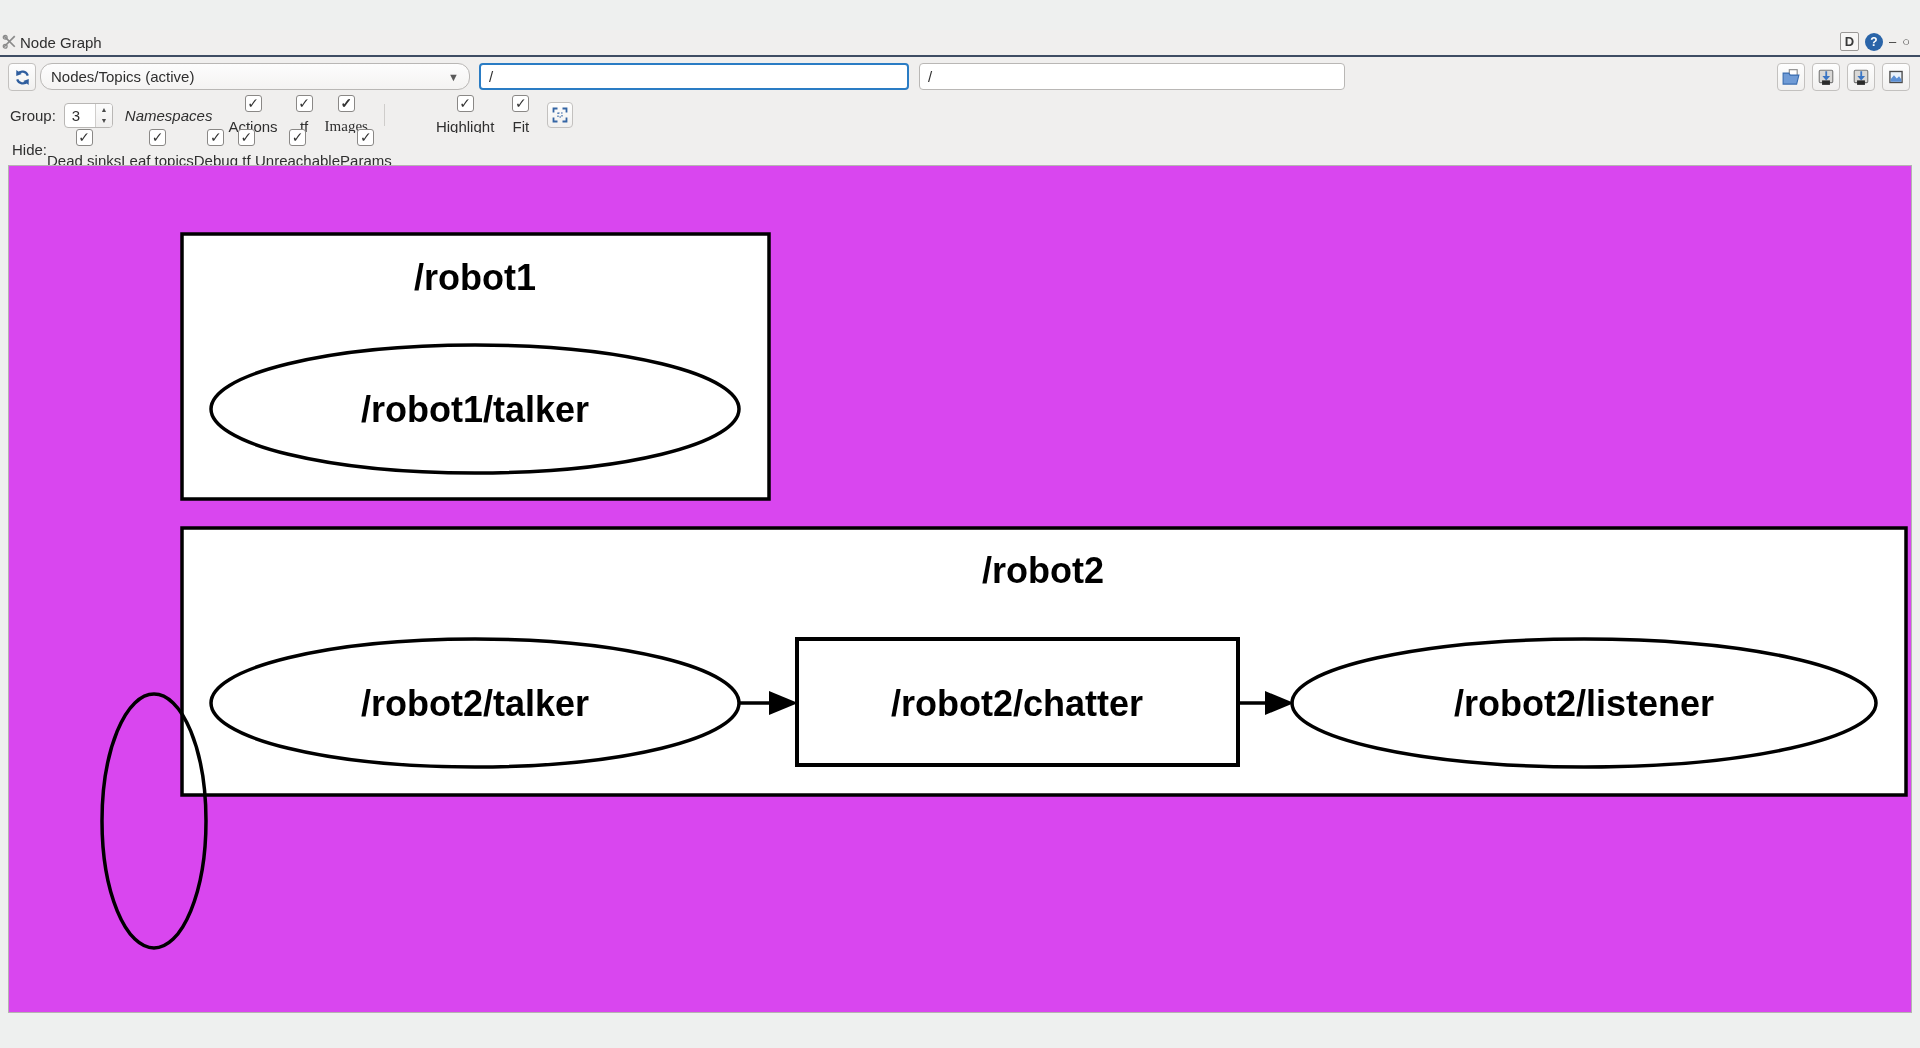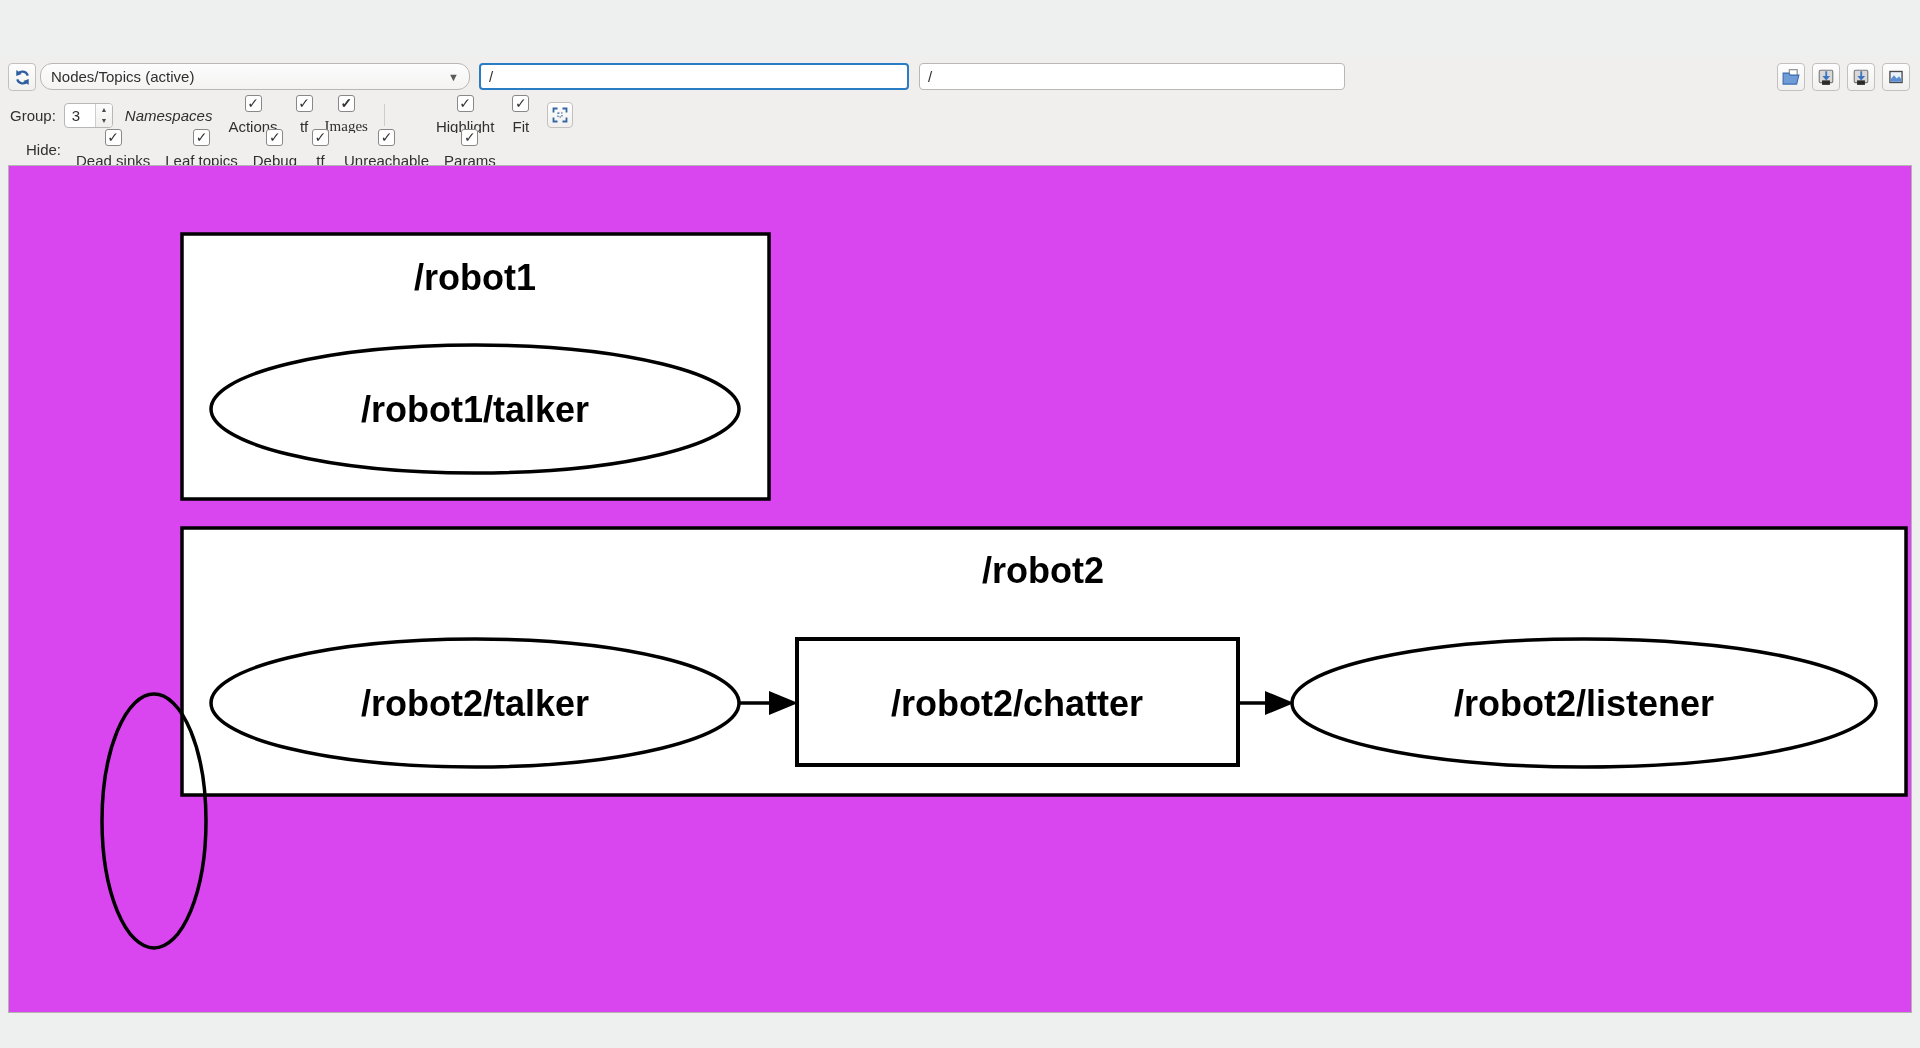--- a/index.html
+++ b/index.html
@@ -72,20 +72,34 @@
     background:#d946ef; border:1px solid #b5b3b1; }
   .canvas svg { display:block; }
   .gtext { font-family:"Liberation Sans","DejaVu Sans",sans-serif; font-weight:bold; font-size:36px; fill:#000; }
 </style>
 </head>
 <body>
 
 <div class="app">
 
 
+  <div class="dockbar">
+    <svg width="17" height="17" viewBox="0 0 16 16">
+      <path d="M2 2l10 10M12 2L2 12" stroke="#8a8a8a" stroke-width="1.6"></path>
+      <circle cx="3" cy="3" r="1.8" fill="none" stroke="#8a8a8a" stroke-width="1.2"></circle>
+      <circle cx="3" cy="11.5" r="1.8" fill="none" stroke="#8a8a8a" stroke-width="1.2"></circle>
+    </svg>
+    <span class="dock-title">Node Graph</span>
+    <div class="dock-buttons">
+      <span class="dock-btn boxed">D</span>
+      <span class="dock-btn help">?</span>
+      <span class="dock-btn">–</span>
+      <span class="dock-btn">○</span>
+    </div>
+  </div>
 
   <div class="toolrow row1">
     <div class="tool-btn refresh-btn">
       <svg width="17" height="17" viewBox="0 0 16 16">
         <path d="M13 6.2A5.6 5.6 0 0 0 3.4 4.4" fill="none" stroke="#2f5e9e" stroke-width="2.1"></path>
         <polygon points="2.2,0.9 2.1,6.6 7.3,4.7" fill="#2f5e9e"></polygon>
         <path d="M3 9.8a5.6 5.6 0 0 0 9.6 1.8" fill="none" stroke="#2f5e9e" stroke-width="2.1"></path>
         <polygon points="13.8,15.1 13.9,9.4 8.7,11.3" fill="#2f5e9e"></polygon>
       </svg>
     </div>
@@ -162,21 +176,21 @@
     </span>
 
     <div class="tool-btn fit-btn">
       <svg width="16" height="16" viewBox="0 0 16 16">
         <path d="M1.5 5.5v-4h4M10.5 1.5h4v4M14.5 10.5v4h-4M5.5 14.5h-4v-4" fill="none" stroke="#3465a4" stroke-width="1.8"></path>
         <rect x="6" y="6" width="4" height="4" fill="none" stroke="#3465a4" stroke-width="1.2" stroke-dasharray="1.6 1.4"></rect>
       </svg>
     </div>
   </div>
 
-  <div class="toolrow row3" style="padding-left:26px; gap:15px;">
+  <div class="toolrow row3" style="padding-left:12px; ">
     <span class="label">Hide:</span>
     <span class="cb-group">
       <span class="cb" data-checked="true"></span>
       <span class="label">Dead sinks</span>
     </span>
     <span class="cb-group">
       <span class="cb" data-checked="true"></span>
       <span class="label">Leaf topics</span>
     </span>
     <span class="cb-group">

